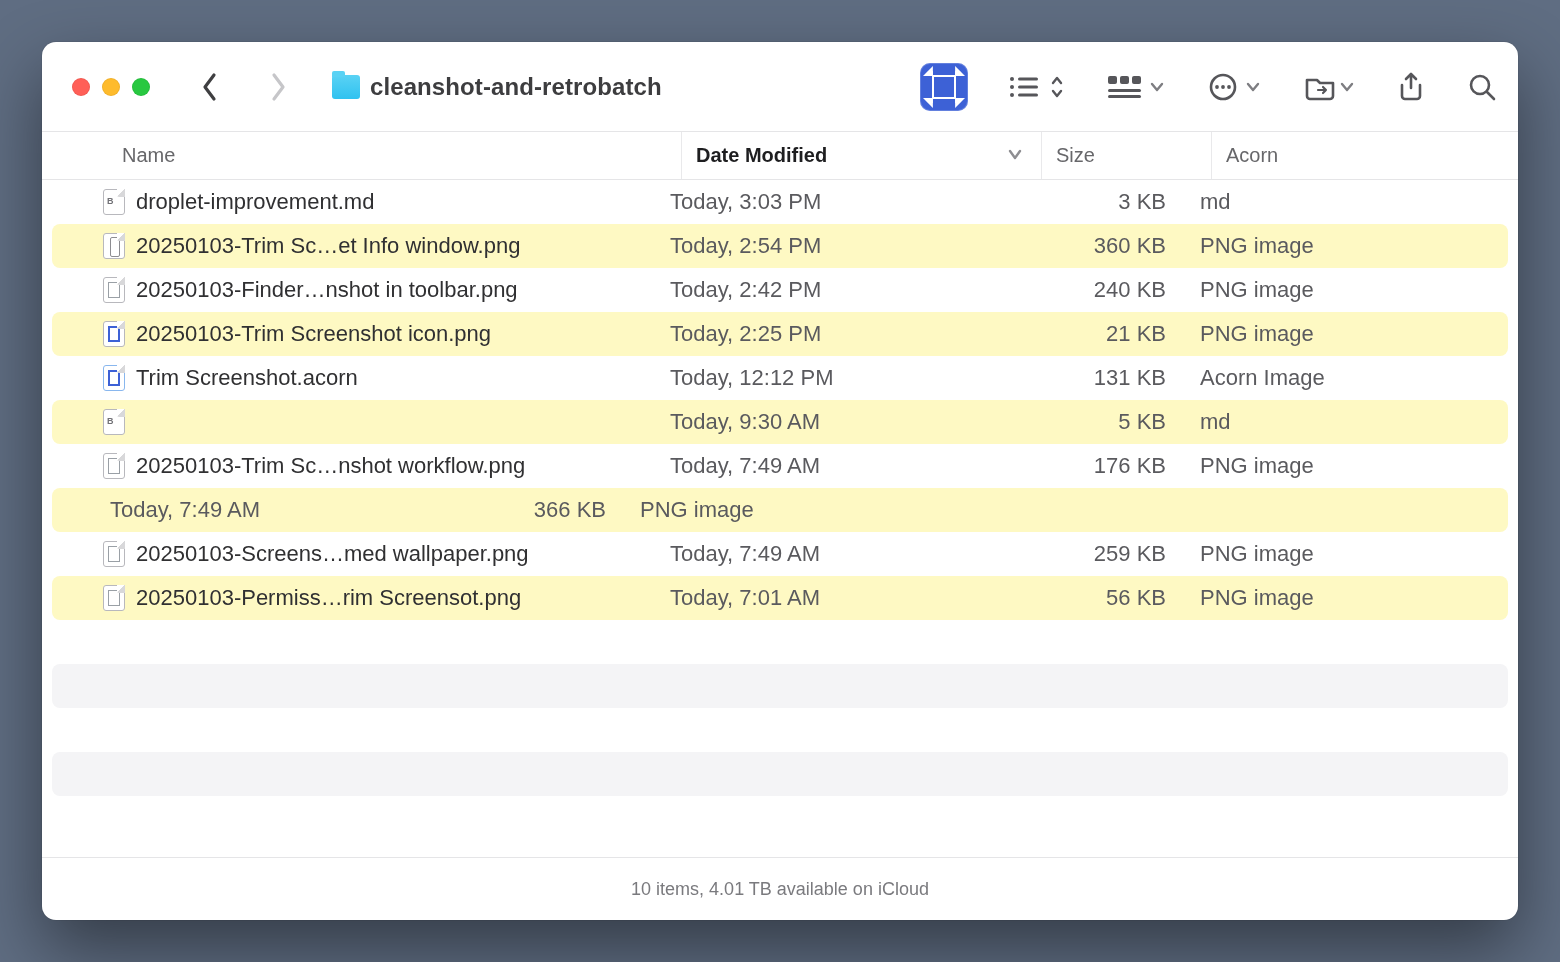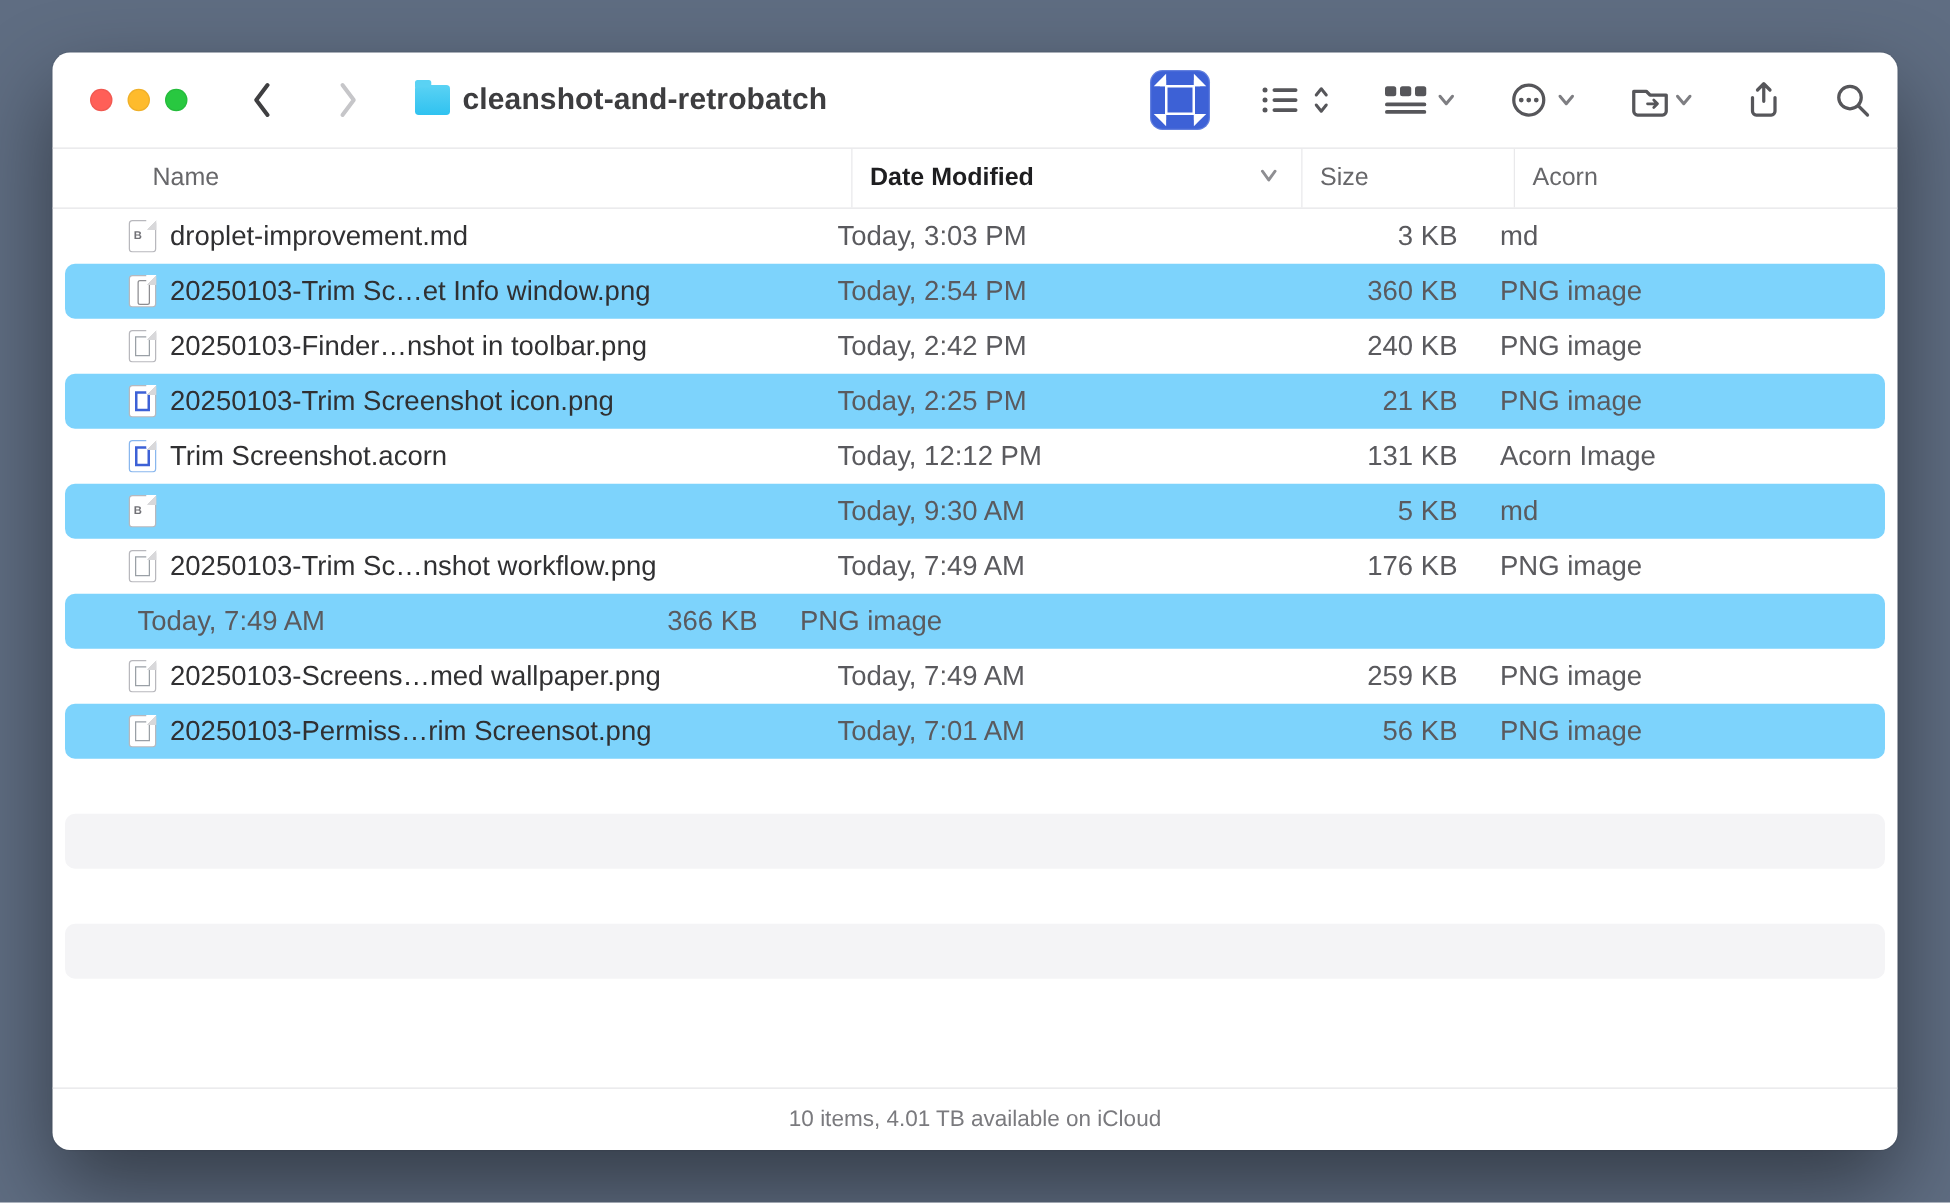--- a/index.html
+++ b/index.html
@@ -24,21 +24,21 @@
     background: #ffffff;
     border-radius: 14px;
     box-shadow: 0 30px 70px rgba(0,0,0,.45), 0 0 0 1px rgba(0,0,0,.05);
     overflow: hidden;
     display: flex;
     flex-direction: column;
   }
 
   
   .toolbar {
-    height: 77px;
+    height: 90px;
     display: flex;
     align-items: center;
     padding: 0 22px 0 30px;
     border-bottom: 1px solid #e5e5e7;
     gap: 0;
     flex: none;
   }
 
   .traffic-lights { display:flex; gap:12px; align-items:center; }
   .tl { width:18px; height:18px; border-radius:50%; }
@@ -103,21 +103,21 @@
   .col-kind { flex:1; padding-left:14px;}
   .sort-chev { color:#8e8e92; }
 
   
   .rows { flex:1; overflow:auto; }
   .row {
     height: 44px; display:flex; align-items:center;
     padding-left: 44px; font-size: 22px; color:#303032;
     border-radius: 8px; margin: 0 10px;
   }
-  .row.alt { background:#7dd3fc; }
+  .row.alt { background:#fef9c3; }
   .row .icon-cell { width:36px; display:flex; justify-content:center; }
   .row .c-name { flex:0 0 560px; display:flex; align-items:center; gap:4px; white-space:nowrap; overflow:hidden; }
   .row .c-date { flex:0 0 360px; padding-left:14px; color:#5a5a5e; white-space:nowrap;}
   .row .c-size { flex:0 0 170px; text-align:right; padding-right:20px; color:#5a5a5e; white-space:nowrap;}
   .row .c-kind { flex:1; padding-left:14px; color:#5a5a5e; white-space:nowrap;}
   .row .fname  { overflow:hidden; text-overflow:ellipsis; }
 
   
   .fi { width:22px; height:26px; border:1px solid #b8b8bd; border-radius:3px; background:#fff; position:relative; }
   .fi::after { content:""; position:absolute; right:-1px; top:-1px; width:8px; height:8px; background:linear-gradient(135deg,#fff 49%, #d8d8da 50%); border-bottom-left-radius:2px;}
@@ -128,21 +128,21 @@
   .fi-trim::before { content:""; position:absolute; inset:4px; border:2px solid #3d61d6; }
   .fi-info { }
   .fi-info::before{content:"";position:absolute;left:6px;top:3px;width:8px;height:18px;border:1px solid #8d8d91;border-radius:2px;}
 
   
   .ghost { height:44px; margin:0 10px; border-radius:8px; }
   .ghost.alt{ background:#f4f4f6; }
 
   
   .statusbar {
-    height: 50px; border-top:1px solid #e5e5e7;
+    height: 63px; border-top:1px solid #e5e5e7;
     display:flex; align-items:center; justify-content:center;
     font-size:18px; color:#7a7a7e; flex:none;
   }
 </style>
 </head>
 <body>
 
 <div class="window">
 
   <div class="toolbar">

